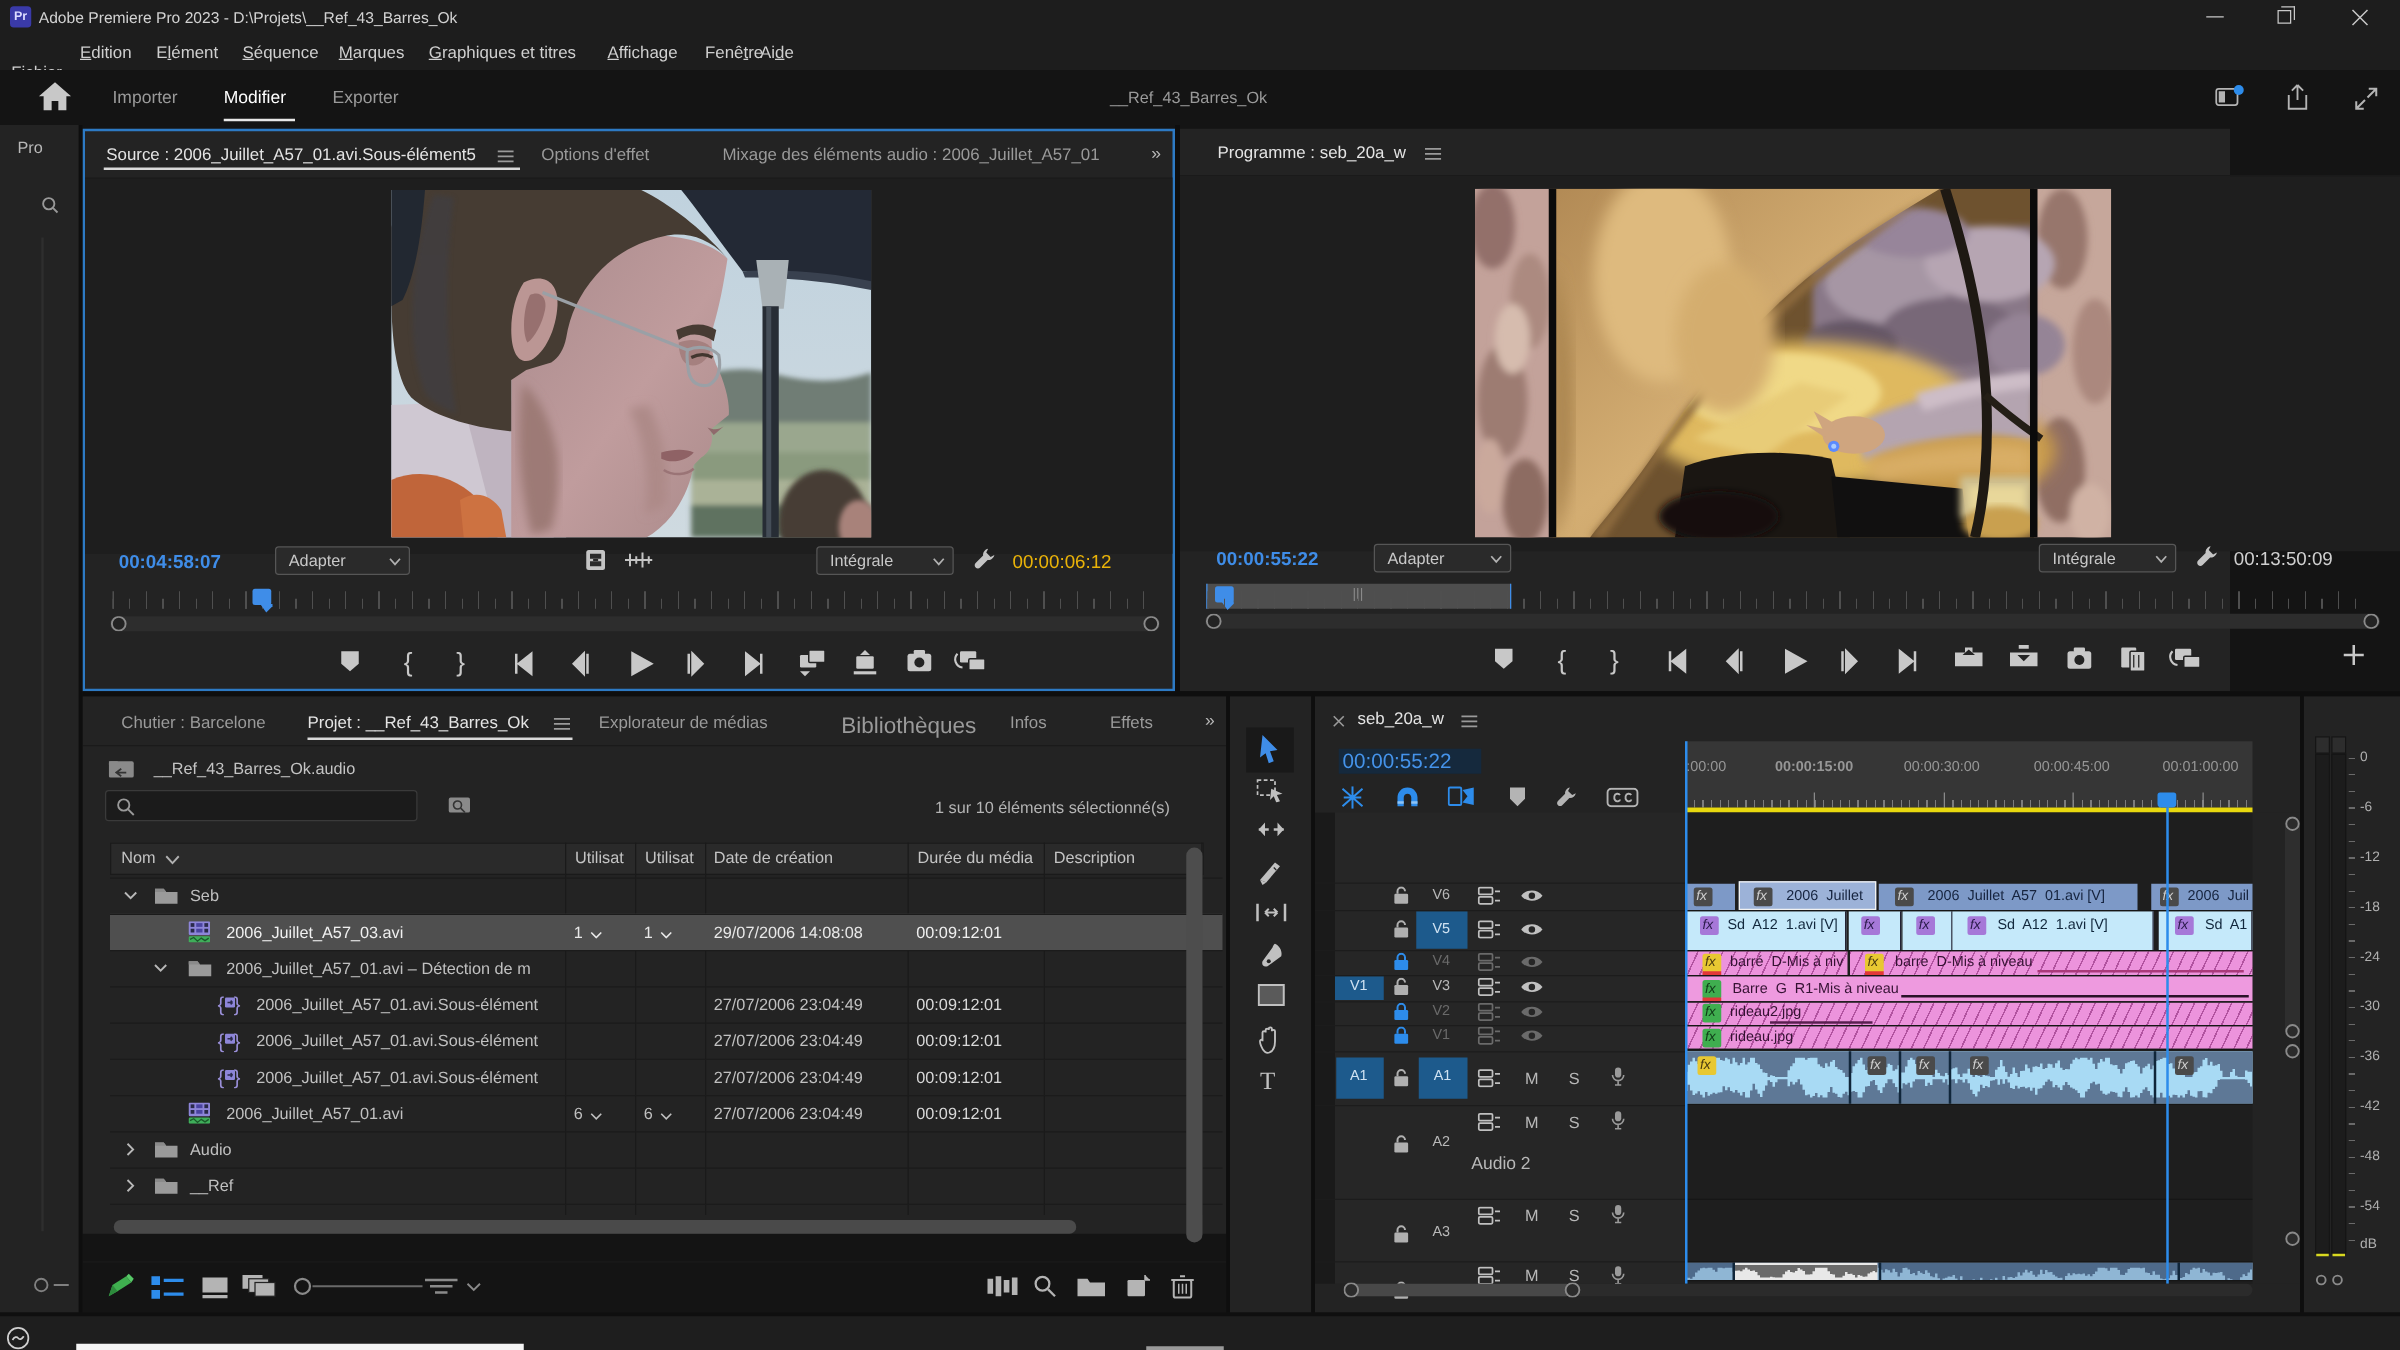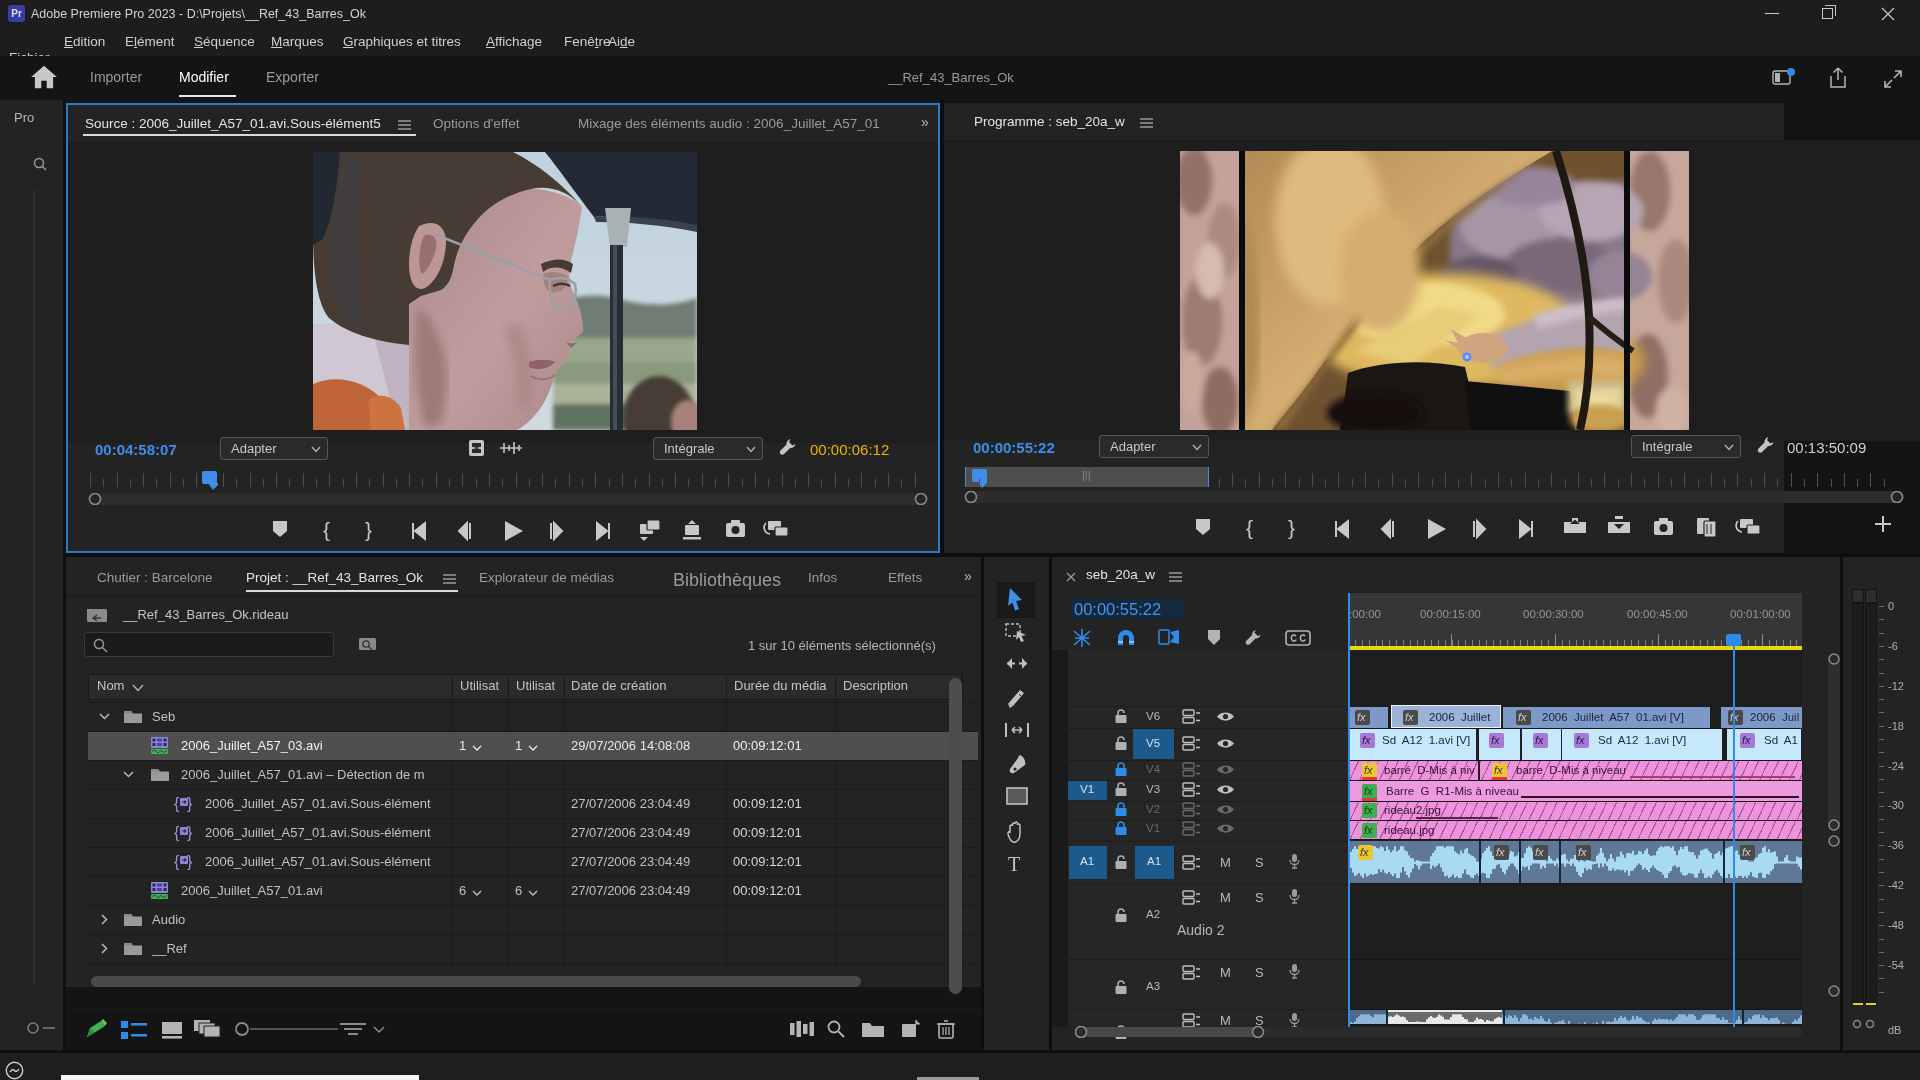--- a/index.html
+++ b/index.html
@@ -399,21 +399,21 @@
   <span class="txt" style="left:742px;top:13px;font-size:13.5px;color:#9a9a9a;">Infos</span>
   <span class="txt" style="left:822px;top:13px;font-size:13.5px;color:#9a9a9a;">Effets</span>
   <span class="txt" style="left:898px;top:11px;font-size:14px;color:#b8b8b8;">»</span>
   <div class="abs" style="left:0;top:39px;width:915px;height:1px;background:#1a1a1a;"></div>
 
   <svg class="abs" style="left:21px;top:49px" width="22" height="18" viewBox="0 0 22 18">
       <rect x="0" y="3" width="20" height="13" rx="1.5" fill="#8a8a8a"></rect>
       <path d="M0 3 L7 3 L9 6 L0 6 Z" fill="#8a8a8a"></path>
       <path d="M10 9 L6 12 L10 15 M6 12 L14 12" stroke="#333" stroke-width="1.4" fill="none"></path>
     </svg>
-  <span class="txt" style="left:57px;top:50px;font-size:13px;color:#c4c4c4;">__Ref_43_Barres_Ok.rideau</span>
+  <span class="txt" style="left:57px;top:50px;font-size:13px;color:#c4c4c4;">__Ref_43_Barres_Ok.audio</span>
 
   <div class="abs" style="left:18px;top:75px;width:250px;height:25px;background:#1b1b1b;border:1px solid #3a3a3a;border-radius:3px;"></div>
   <svg class="abs" style="left:27px;top:81px" width="15" height="15" viewBox="0 0 15 15">
       <circle cx="6" cy="6" r="4.5" fill="none" stroke="#999" stroke-width="1.5"></circle>
       <path d="M9.5 9.5 L14 14" stroke="#999" stroke-width="1.5"></path>
     </svg>
   <svg class="abs" style="left:292px;top:78px" width="20" height="18" viewBox="0 0 20 18">
       <rect x="1" y="3" width="17" height="12" rx="1.5" fill="#8a8a8a"></rect>
       <circle cx="8" cy="9" r="3.2" fill="none" stroke="#333" stroke-width="1.3"></circle>
       <path d="M10.5 11.5 L14 15" stroke="#333" stroke-width="1.3"></path>
@@ -680,21 +680,21 @@
   <svg class="abs" style="left:192px;top:71px" width="19" height="19" viewBox="0 0 20 20">
       <path d="M12.5 2 C10 2.5 8.2 4.8 8.5 7.4 L2.5 13.4 C1.5 14.4 1.5 16 2.5 17 C3.5 18 5.1 18 6.1 17 L12.1 11 C14.7 11.3 17 9.5 17.5 7 L14.5 8.5 L11 5 Z" fill="#b4b4b4"></path>
     </svg>
   <svg class="abs" style="left:233px;top:73px" width="26" height="16" viewBox="0 0 26 16">
       <rect x="1" y="1" width="24" height="14" rx="3" fill="none" stroke="#b4b4b4" stroke-width="1.6"></rect>
       <path d="M11 6 C10 4.5 7 4.5 6.5 7 C6 9.5 7.5 11.5 9.5 11 C10.5 10.8 11 10 11 9.5 M20 6 C19 4.5 16 4.5 15.5 7 C15 9.5 16.5 11.5 18.5 11 C19.5 10.8 20 10 20 9.5" fill="none" stroke="#b4b4b4" stroke-width="1.5"></path>
     </svg>
 
   <div class="abs" style="left:296px;top:36px;width:454px;height:53px;background:#363636;"></div>
   <span class="txt" style="left:297px;top:51px;font-size:11.5px;color:#969696;">:00:00</span>
-  <span class="txt" style="left:368px;top:51px;font-size:11.5px;color:#969696;">00:00:15:00</span>
+  <span class="txt" style="left:368px;top:51px;font-size:11.5px;color:#969696;font-weight:bold;">00:00:15:00</span>
   <span class="txt" style="left:471px;top:51px;font-size:11.5px;color:#969696;">00:00:30:00</span>
   <span class="txt" style="left:575px;top:51px;font-size:11.5px;color:#969696;">00:00:45:00</span>
   <span class="txt" style="left:678px;top:51px;font-size:11.5px;color:#969696;">00:01:00:00</span>
   <div class="abs" style="left:296px;top:83px;width:454px;height:6px;background:repeating-linear-gradient(90deg,#7d7d7d 0 1px,transparent 1px 6.9px);"></div>
   <div class="abs" style="left:399px;top:77px;width:1px;height:12px;background:#8a8a8a;"></div>
   <div class="abs" style="left:503px;top:77px;width:1px;height:12px;background:#8a8a8a;"></div>
   <div class="abs" style="left:606px;top:77px;width:1px;height:12px;background:#8a8a8a;"></div>
   <div class="abs" style="left:710px;top:77px;width:1px;height:12px;background:#8a8a8a;"></div>
 
   <div class="abs" style="left:296px;top:89px;width:454px;height:4px;background:#e8d80f;"></div>
@@ -1009,21 +1009,21 @@
       <span class="txt" style="left:45px;top:163px;font-size:11px;color:#b0b0b0;">-18</span>
       <span class="txt" style="left:45px;top:203px;font-size:11px;color:#b0b0b0;">-24</span>
       <span class="txt" style="left:45px;top:242px;font-size:11px;color:#b0b0b0;">-30</span>
       <span class="txt" style="left:45px;top:282px;font-size:11px;color:#b0b0b0;">-36</span>
       <span class="txt" style="left:45px;top:322px;font-size:11px;color:#b0b0b0;">-42</span>
       <span class="txt" style="left:45px;top:362px;font-size:11px;color:#b0b0b0;">-48</span>
       <span class="txt" style="left:45px;top:402px;font-size:11px;color:#b0b0b0;">-54</span>
     </div>
   <div class="abs" style="left:10px;top:446px;width:10px;height:2px;background:#d8d820;"></div>
   <div class="abs" style="left:23px;top:446px;width:10px;height:2px;background:#d8d820;"></div>
-  <span class="txt" style="left:45px;top:432px;font-size:11px;color:#b0b0b0;margin-top:35px;">dB</span>
+  <span class="txt" style="left:45px;top:432px;font-size:11px;color:#b0b0b0;">dB</span>
   <svg class="abs" style="left:8px;top:461px" width="32" height="12">
       <circle cx="6" cy="6" r="3.5" fill="none" stroke="#8a8a8a" stroke-width="1.5"></circle>
       <circle cx="19" cy="6" r="3.5" fill="none" stroke="#8a8a8a" stroke-width="1.5"></circle>
     </svg>
 </div>
 
 <div class="abs" style="left:63px;top:100px;width:3px;height:950px;background:#0e0e0e;"></div>
 <div class="abs" style="left:940px;top:100px;width:4px;height:453px;background:#0e0e0e;"></div>
 <div class="abs" style="left:66px;top:553px;width:1854px;height:4px;background:#0e0e0e;"></div>
 <div class="abs" style="left:981px;top:557px;width:3px;height:493px;background:#0e0e0e;"></div>

